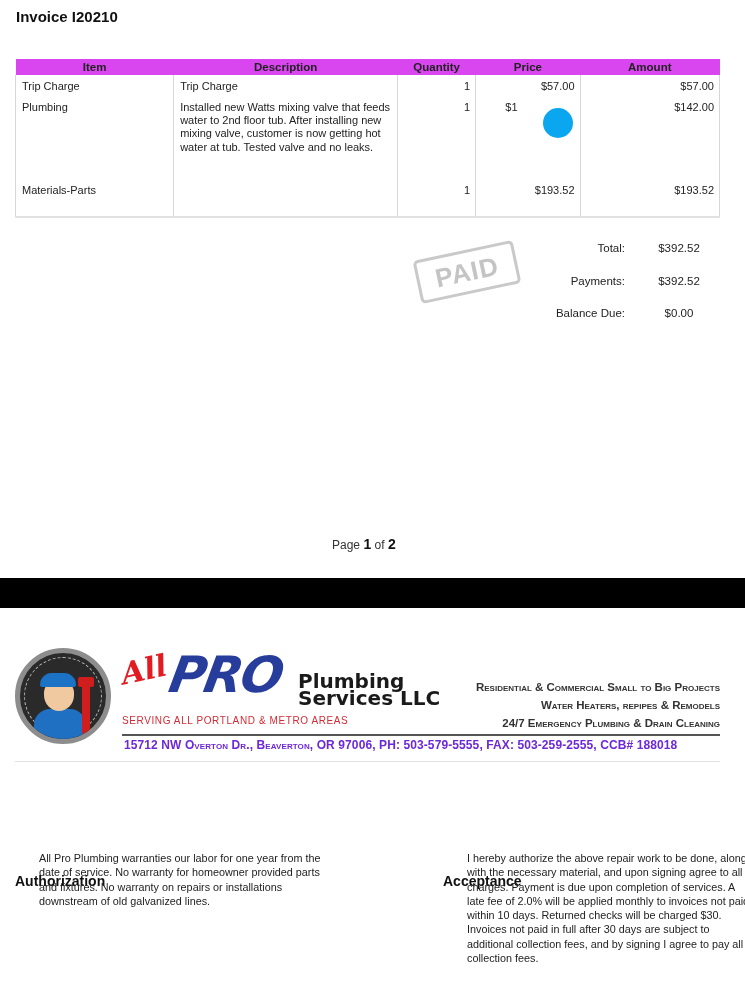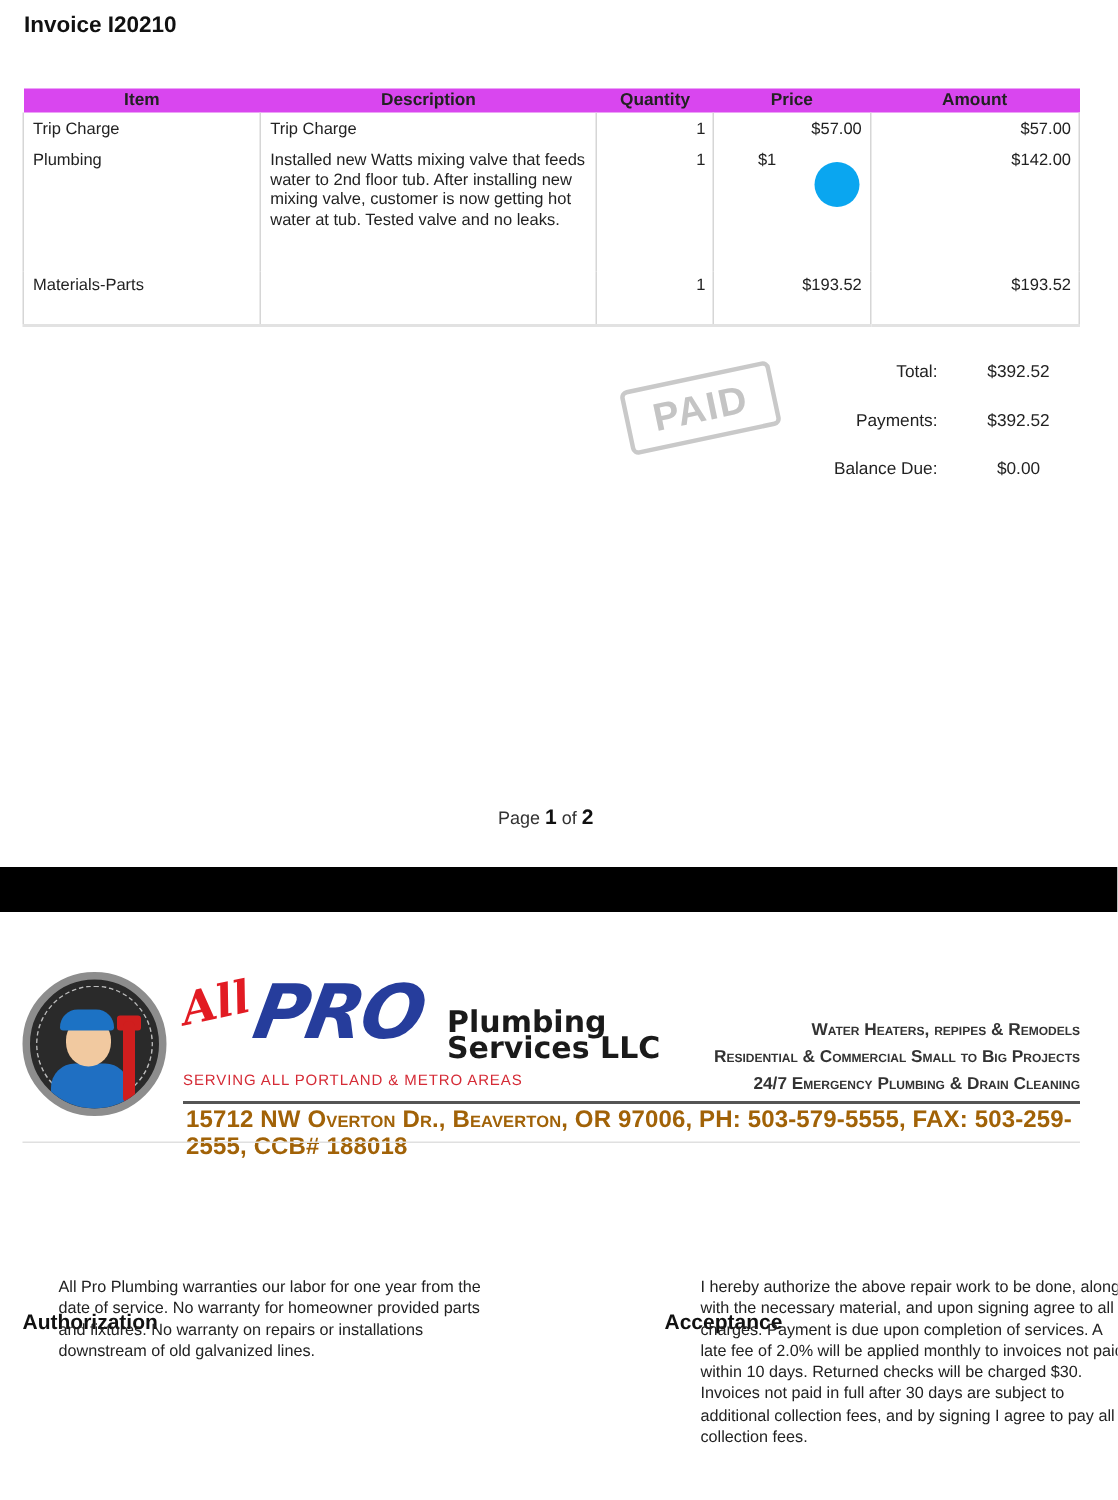--- a/index.html
+++ b/index.html
@@ -43,21 +43,21 @@
   .mascot .cap { position: absolute; left: 20px; top: 20px; width: 36px; height: 14px; background: #1c72c4; border-radius: 16px 16px 3px 3px; }
   .mascot .shirt { position: absolute; left: 14px; top: 56px; width: 52px; height: 40px; background: #1f6fc2; border-radius: 16px 16px 0 0; }
   .mascot .wrench { position: absolute; left: 62px; top: 28px; width: 8px; height: 54px; background: #d01e1e; border-radius: 3px; }
   .mascot .wrench-jaw { position: absolute; left: 58px; top: 24px; width: 16px; height: 10px; background: #d01e1e; border-radius: 2px; }
 
   .brand-all { position: absolute; left: 106px; top: 4px; font-family: "DejaVu Serif", serif; font-style: italic; font-weight: bold; font-size: 30px; color: #e21b23; transform: rotate(-12deg); }
   .brand-pro { position: absolute; left: 155px; top: -2px; font-family: "DejaVu Sans", sans-serif; font-style: italic; font-weight: bold; font-size: 50px; color: #263d9c; letter-spacing: -2px; transform: skewX(-10deg); }
   .brand-plumbing { position: absolute; left: 283px; top: 25px; font-family: "DejaVu Sans", sans-serif; font-weight: bold; font-size: 20px; line-height: 17px; color: #1a1a1a; }
   .brand-serving { position: absolute; left: 107px; top: 67px; font-size: 10px; color: #d52b36; letter-spacing: 0.6px; }
   .brand-rule { position: absolute; left: 107px; top: 86px; width: 598px; height: 2px; background: #555; }
-  .brand-address { position: absolute; left: 109px; top: 90px; font-size: 16px; font-weight: bold; color: #a16207; font-variant: small-caps; letter-spacing: 0.1px; }
+  .brand-address { position: absolute; left: 109px; top: 90px; font-size: 12px; font-weight: bold; color: #6d28d9; font-variant: small-caps; letter-spacing: 0.1px; }
   .brand-services { position: absolute; right: 0; top: 30px; text-align: right; font-size: 11.5px; font-weight: bold; color: #333; font-variant: small-caps; line-height: 18px; }
   .logo-bottom-rule { position: absolute; left: 0; top: 113px; width: 705px; height: 1px; background: #e0e0e0; }
 
   .section-title { position: absolute; font-size: 14px; font-weight: bold; color: #111; margin-top: 45px; }
   .section-body { position: absolute; font-size: 10.8px; line-height: 14.3px; color: #222; margin-left: 24px; }
 </style>
 </head>
 <body>
 
 <div class="page1">
@@ -134,22 +134,22 @@
       <div class="wrench"></div>
     </div>
     <div class="brand-all">All</div>
     <div class="brand-pro">PRO</div>
     <div class="brand-plumbing">
       <div>Plumbing</div>
       <div>Services LLC</div>
     </div>
     <div class="brand-serving">SERVING ALL PORTLAND &amp; METRO AREAS</div>
     <div class="brand-services">
+      <div>Residential &amp; Commercial Small to Big Projects</div>
       <div>Water Heaters, repipes &amp; Remodels</div>
-      <div>Residential &amp; Commercial Small to Big Projects</div>
       <div>24/7 Emergency Plumbing &amp; Drain Cleaning</div>
     </div>
     <div class="brand-rule"></div>
     <div class="brand-address">15712 NW Overton Dr., Beaverton, OR 97006, PH: 503-579-5555, FAX: 503-259-2555, CCB# 188018</div>
     <div class="logo-bottom-rule"></div>
   </div>
 
   <div class="section-title" style="left:15px; top:220px;">Authorization</div>
   <div class="section-body" style="left:15px; top:243px; width:285px;">All Pro Plumbing warranties our labor for one year from the date of service. No warranty for homeowner provided parts and fixtures. No warranty on repairs or installations downstream of old galvanized lines.</div>
 

